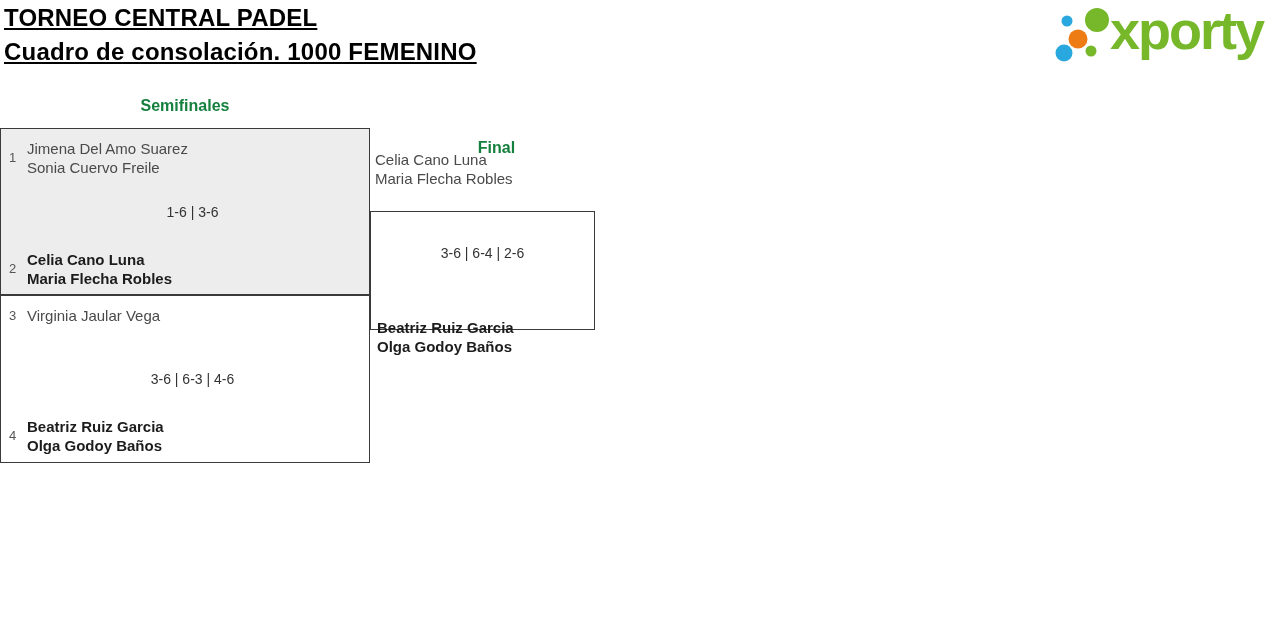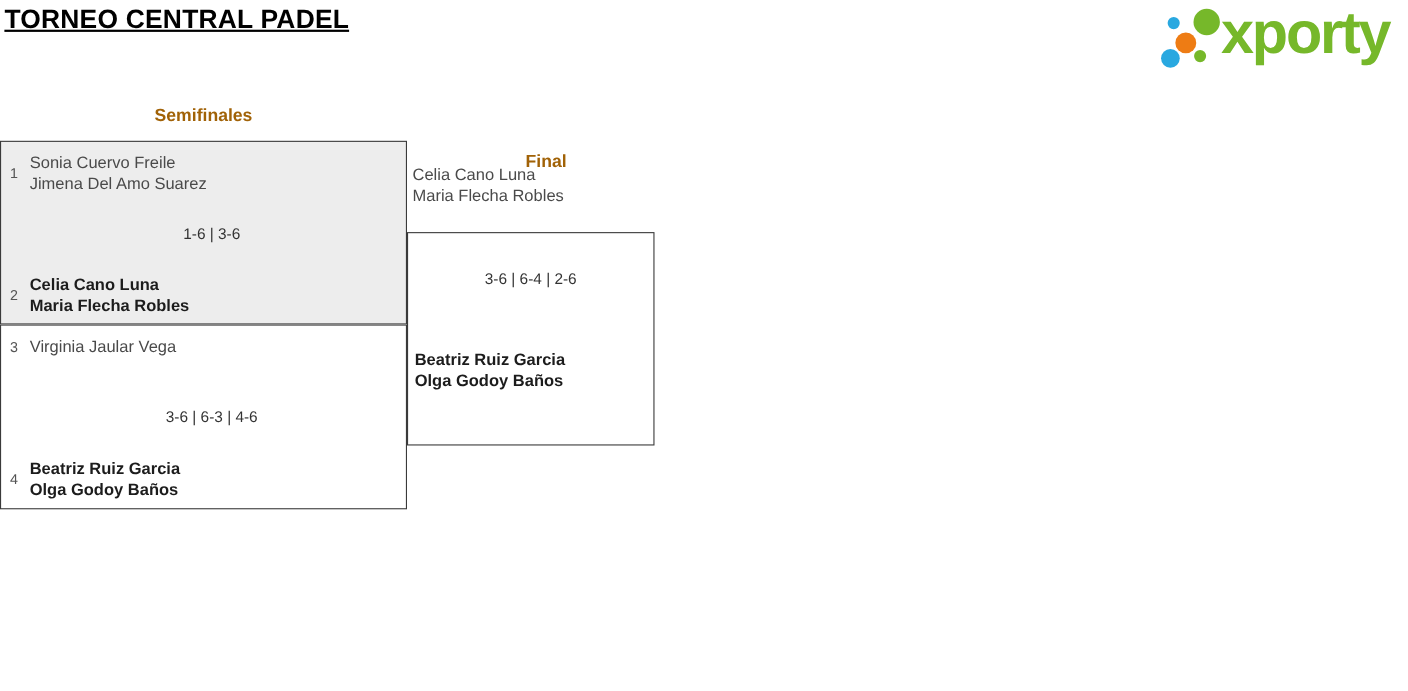--- a/index.html
+++ b/index.html
@@ -17,32 +17,32 @@
   .logo-dots { position: absolute; left: 0; top: 0; }
   .logo-text {
     position: absolute; left: 66px; top: -5px;
     font-size: 54px; font-weight: 800; letter-spacing: -2px;
     color: #76b82a; line-height: 66px;
   }
 
   
   .round-label {
     position: absolute; top: 96px; font-size: 16px; font-weight: 700;
-    color: #a16207; text-align: center; line-height: 20px;
+    color: #15803d; text-align: center; line-height: 20px;
   }
   .round-label.sf { left: 0; width: 370px; }
   .round-label.fin { left: 384px; width: 225px; margin-top: 42px; }
 
   
   .match {
     position: absolute; border: 1px solid #3a3a3a; background: #ffffff;
   }
   .match.sf1 { left: 0; top: 128px; width: 370px; height: 167px; background: #ededed; }
   .match.sf2 { left: 0; top: 295px; width: 370px; height: 168px; }
-  .match.fin { left: 370px; top: 211px; width: 225px; height: 194px; padding-left: 20px; }
+  .match.fin { left: 370px; top: 211px; width: 225px; height: 119px; padding-left: 20px; }
 
   .team { position: absolute; left: 0; right: 0; }
   .team .seed {
     position: absolute; left: 8px; top: 50%; transform: translateY(-50%);
     font-size: 13px; color: #555; line-height: 14px;
   }
   .team .names { margin-left: 26px; }
   .team .names div {
     font-size: 15px; line-height: 19px; color: #4a4a4a; white-space: nowrap;
   }
@@ -64,42 +64,43 @@
   .match.fin .team.t-winner { top: 106px; }
   .match.fin .team .names { margin-left: 6px; }
 </style>
 </head>
 <body>
 
 <div class="page">
 
   <div class="titles">
     <div class="title-line1">TORNEO CENTRAL PADEL</div>
+    <div class="title-line2">Cuadro de consolación. 1000 FEMENINO</div>
   </div>
 
   <div class="logo">
     <svg class="logo-dots" width="66" height="66" viewBox="0 0 66 66">
       <circle cx="23" cy="19" r="5.5" fill="#29a8e0"></circle>
       <circle cx="53" cy="18" r="12" fill="#76b82a"></circle>
       <circle cx="34" cy="37" r="9.5" fill="#ee7c14"></circle>
       <circle cx="47" cy="49" r="5.5" fill="#76b82a"></circle>
       <circle cx="20" cy="51" r="8.5" fill="#29a8e0"></circle>
     </svg>
     <span class="logo-text">xporty</span>
   </div>
 
   <div class="round-label sf">Semifinales</div>
   <div class="round-label fin">Final</div>
 
   <div class="match sf1">
     <div class="team t-top">
       <span class="seed">1</span>
       <div class="names">
+        <div>Jimena Del Amo Suarez</div>
         <div>Sonia Cuervo Freile</div>
-        <div>Jimena Del Amo Suarez</div>
       </div>
     </div>
     <div class="score">1-6 | 3-6</div>
     <div class="team t-bottom winner">
       <span class="seed">2</span>
       <div class="names">
         <div>Celia Cano Luna</div>
         <div>Maria Flecha Robles</div>
       </div>
     </div>

